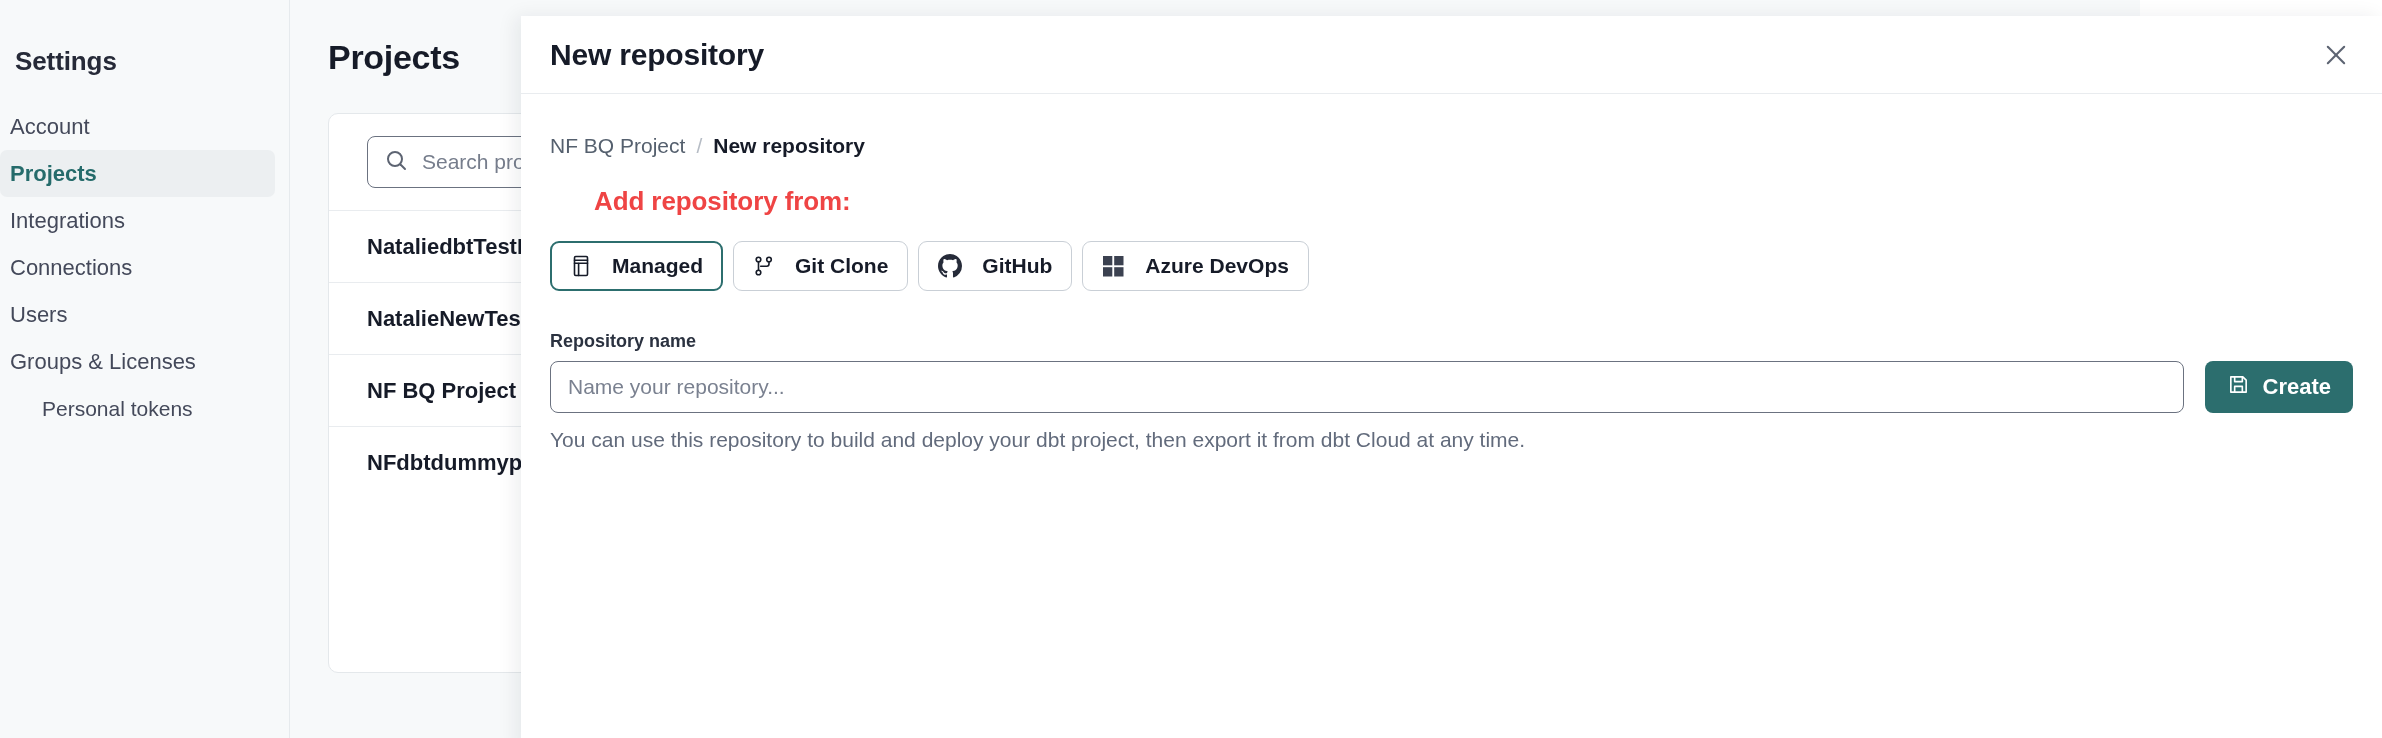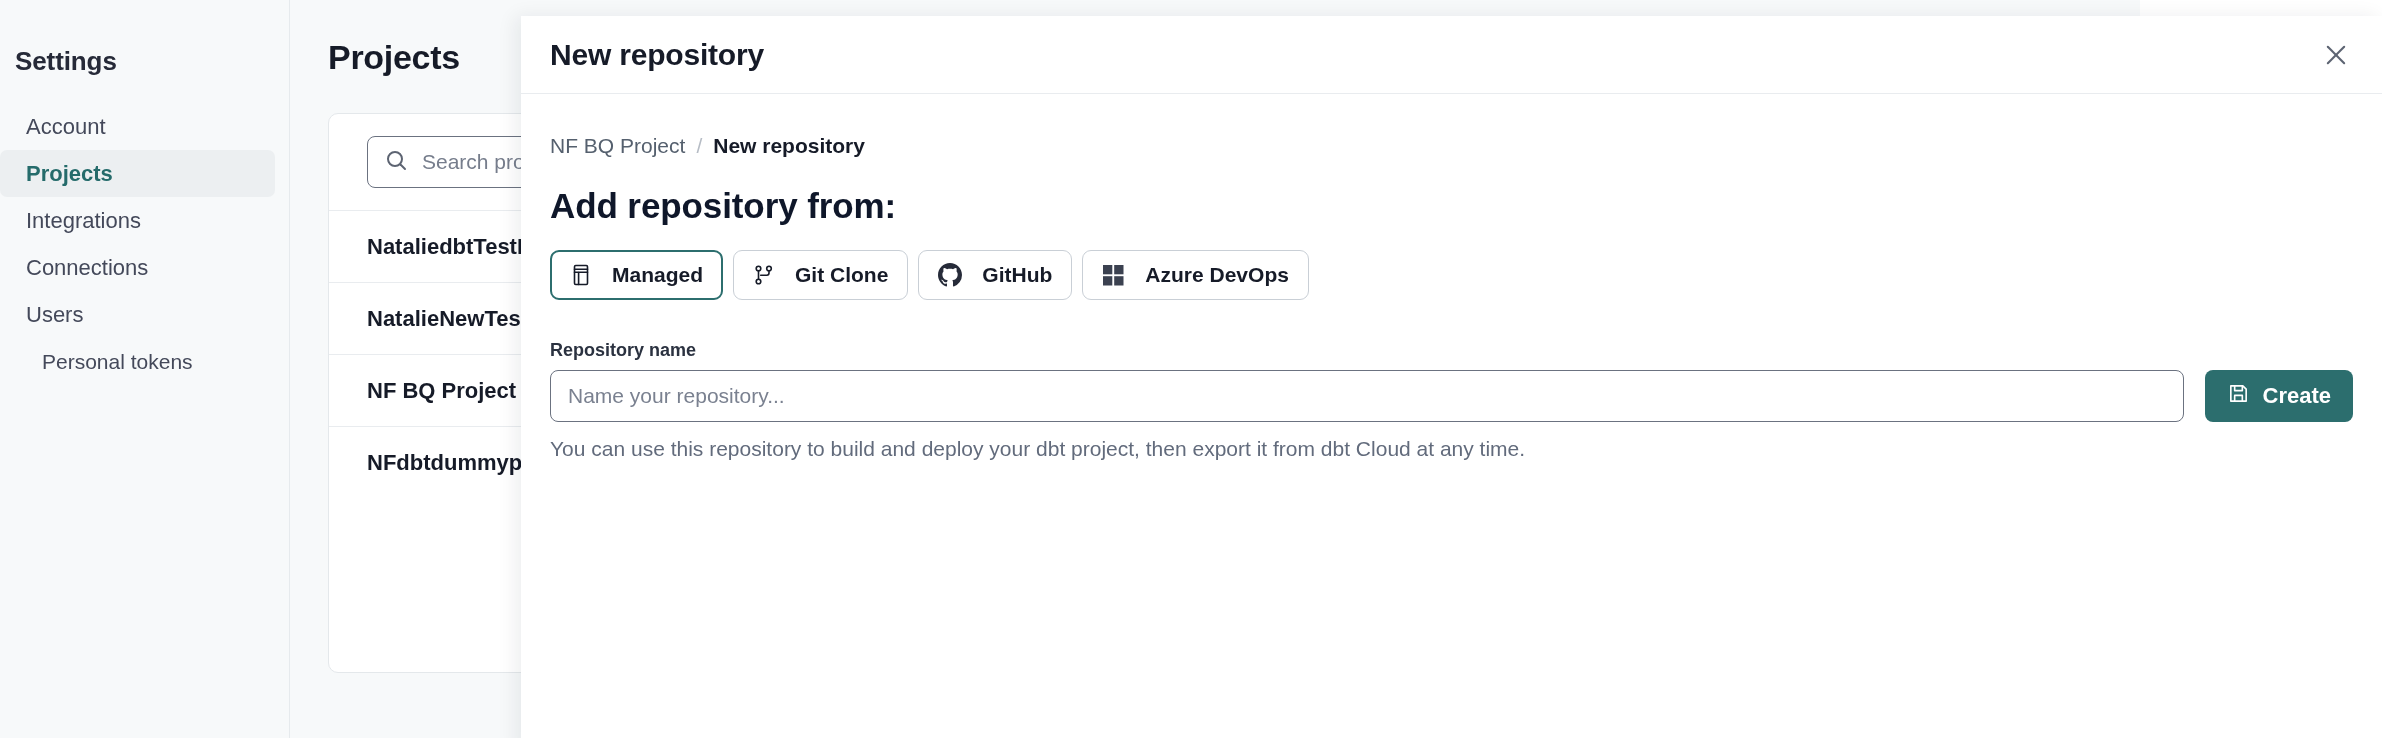--- a/index.html
+++ b/index.html
@@ -46,21 +46,21 @@
   }
   .nav {
     margin-top: 26px;
     display: flex;
     flex-direction: column;
   }
   .nav-item {
     height: 47px;
     display: flex;
     align-items: center;
-    padding-left: 26px;
+    padding-left: 10px;
     font-size: 22px;
     color: #44495a;
     border-radius: 7px;
     margin: 0 14px 0 0;
     cursor: pointer;
     white-space: nowrap;
   }
   .nav-item.sub { padding-left: 42px; font-size: 21px; }
   .nav-item.active {
     background: #eceff1;
@@ -175,24 +175,25 @@
     align-items: center;
     gap: 11px;
     font-size: 21px;
   }
   .crumb .link { color: #55606e; cursor: pointer; }
   .crumb .sep  { color: #b6bcc5; }
   .crumb .cur  { color: #161b28; font-weight: 700; }
 
   .section-title {
     margin-top: 28px;
-    font-size: 35px;
-    font-weight: 700;
-    color: #0f172a;
+    font-size: 26px;
+    font-weight: 700;
+    color: #ef4444;
     letter-spacing: -0.1px;
+    margin-left: 44px;
   }
 
   .tabs {
     margin-top: 24px;
     display: flex;
     gap: 10px;
     align-items: center;
   }
   .tab {
     height: 50px;
@@ -289,20 +290,23 @@
         </div>
 
         <div class="nav-item">
           <span>Connections</span>
         </div>
 
         <div class="nav-item">
           <span>Users</span>
         </div>
 
+        <div class="nav-item">
+          <span>Groups &amp; Licenses</span>
+        </div>
 
 
         <div class="nav-item sub">
           <span>Personal tokens</span>
         </div>
 
       </nav>
     </aside>
 
     <main class="main">

